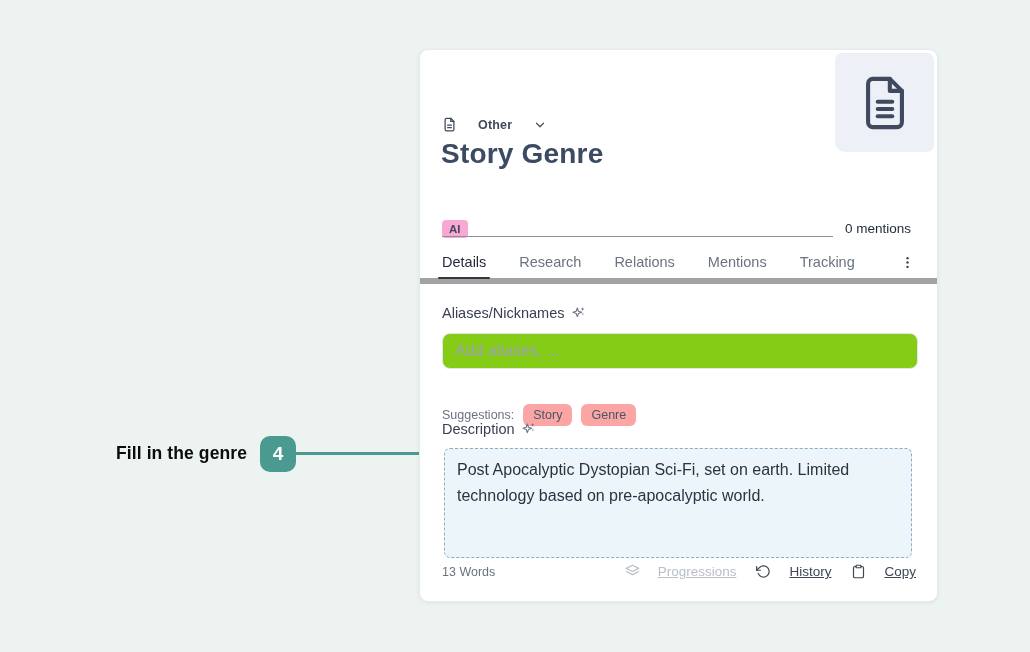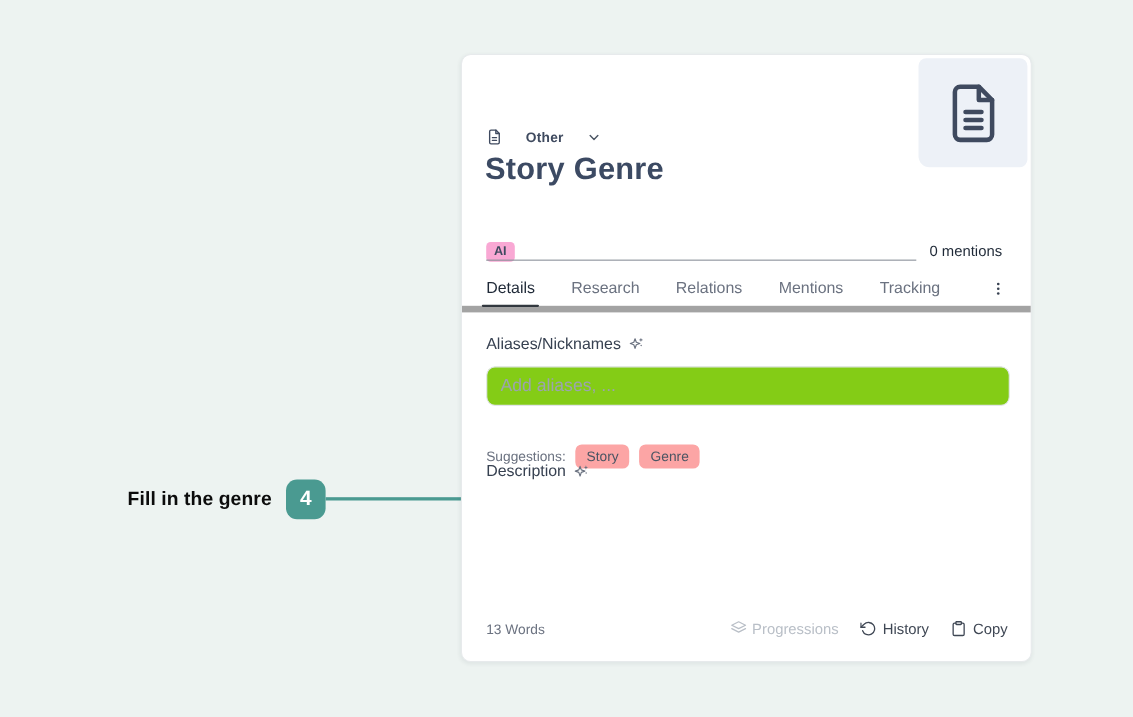--- a/index.html
+++ b/index.html
@@ -93,22 +93,22 @@
     padding: 8px 12px; font-size: 16px; line-height: 1.65; color: #2a3441;
     cursor: text;
   }
   .words-row {
     position: absolute; left: 22px; right: 21px; top: 514px;
     display: flex; align-items: center;
   }
   .word-count { color: #6b7280; font-size: 12.5px; }
   .actions { margin-left: auto; display: flex; align-items: center; gap: 20px; }
   .action-btn {
-    display: flex; align-items: center; gap: 5px;
-    font-size: 13.5px; color: #3f4754; cursor: pointer;
+    display: flex; align-items: center; gap: 18px;
+    font-size: 13.5px; color: #3f4754; cursor: pointer; text-decoration: underline;
   }
   .action-btn.disabled { color: #b9bfc7; cursor: default; }
 
   .add-details-row {
     position: absolute; left: 22px; top: 561px;
     display: flex; align-items: center; gap: 9px; cursor: pointer;
   }
   .add-details-label { color: #374151; font-size: 15px; font-weight: 700; }
   .add-details-hint { color: #9ca3af; font-size: 15px; }
 
@@ -225,20 +225,21 @@
       <div class="field-label-row description-label-row">
         <span>Description</span>
         <span>
           <svg width="16" height="16" viewBox="0 0 24 24" fill="none" stroke="#6b7280" stroke-width="1.6" stroke-linejoin="round">
             <path d="M9.5 4.5 L11.2 9.3 L16 11 L11.2 12.7 L9.5 17.5 L7.8 12.7 L3 11 L7.8 9.3 Z"></path>
             <path d="M17.5 3 L18.3 5.2 L20.5 6 L18.3 6.8 L17.5 9 L16.7 6.8 L14.5 6 L16.7 5.2 Z" fill="#6b7280" stroke="none"></path>
             <circle cx="17.8" cy="13.5" r="1" fill="#6b7280" stroke="none"></circle>
           </svg>
         </span>
       </div>
+      <div class="description-box">Post Apocalyptic Dystopian Sci-Fi, set on earth. Limited technology based on pre-apocalyptic world.</div>
 
       <div class="words-row">
         <span class="word-count">13 Words</span>
         <div class="actions">
           <div class="action-btn disabled">
             <span>
               <svg width="15" height="15" viewBox="0 0 24 24" fill="none" stroke="#b9bfc7" stroke-width="1.8" stroke-linecap="round" stroke-linejoin="round">
                 <polygon points="12 2 2 7 12 12 22 7 12 2"></polygon>
                 <polyline points="2 12 12 17 22 12"></polyline>
               </svg>

